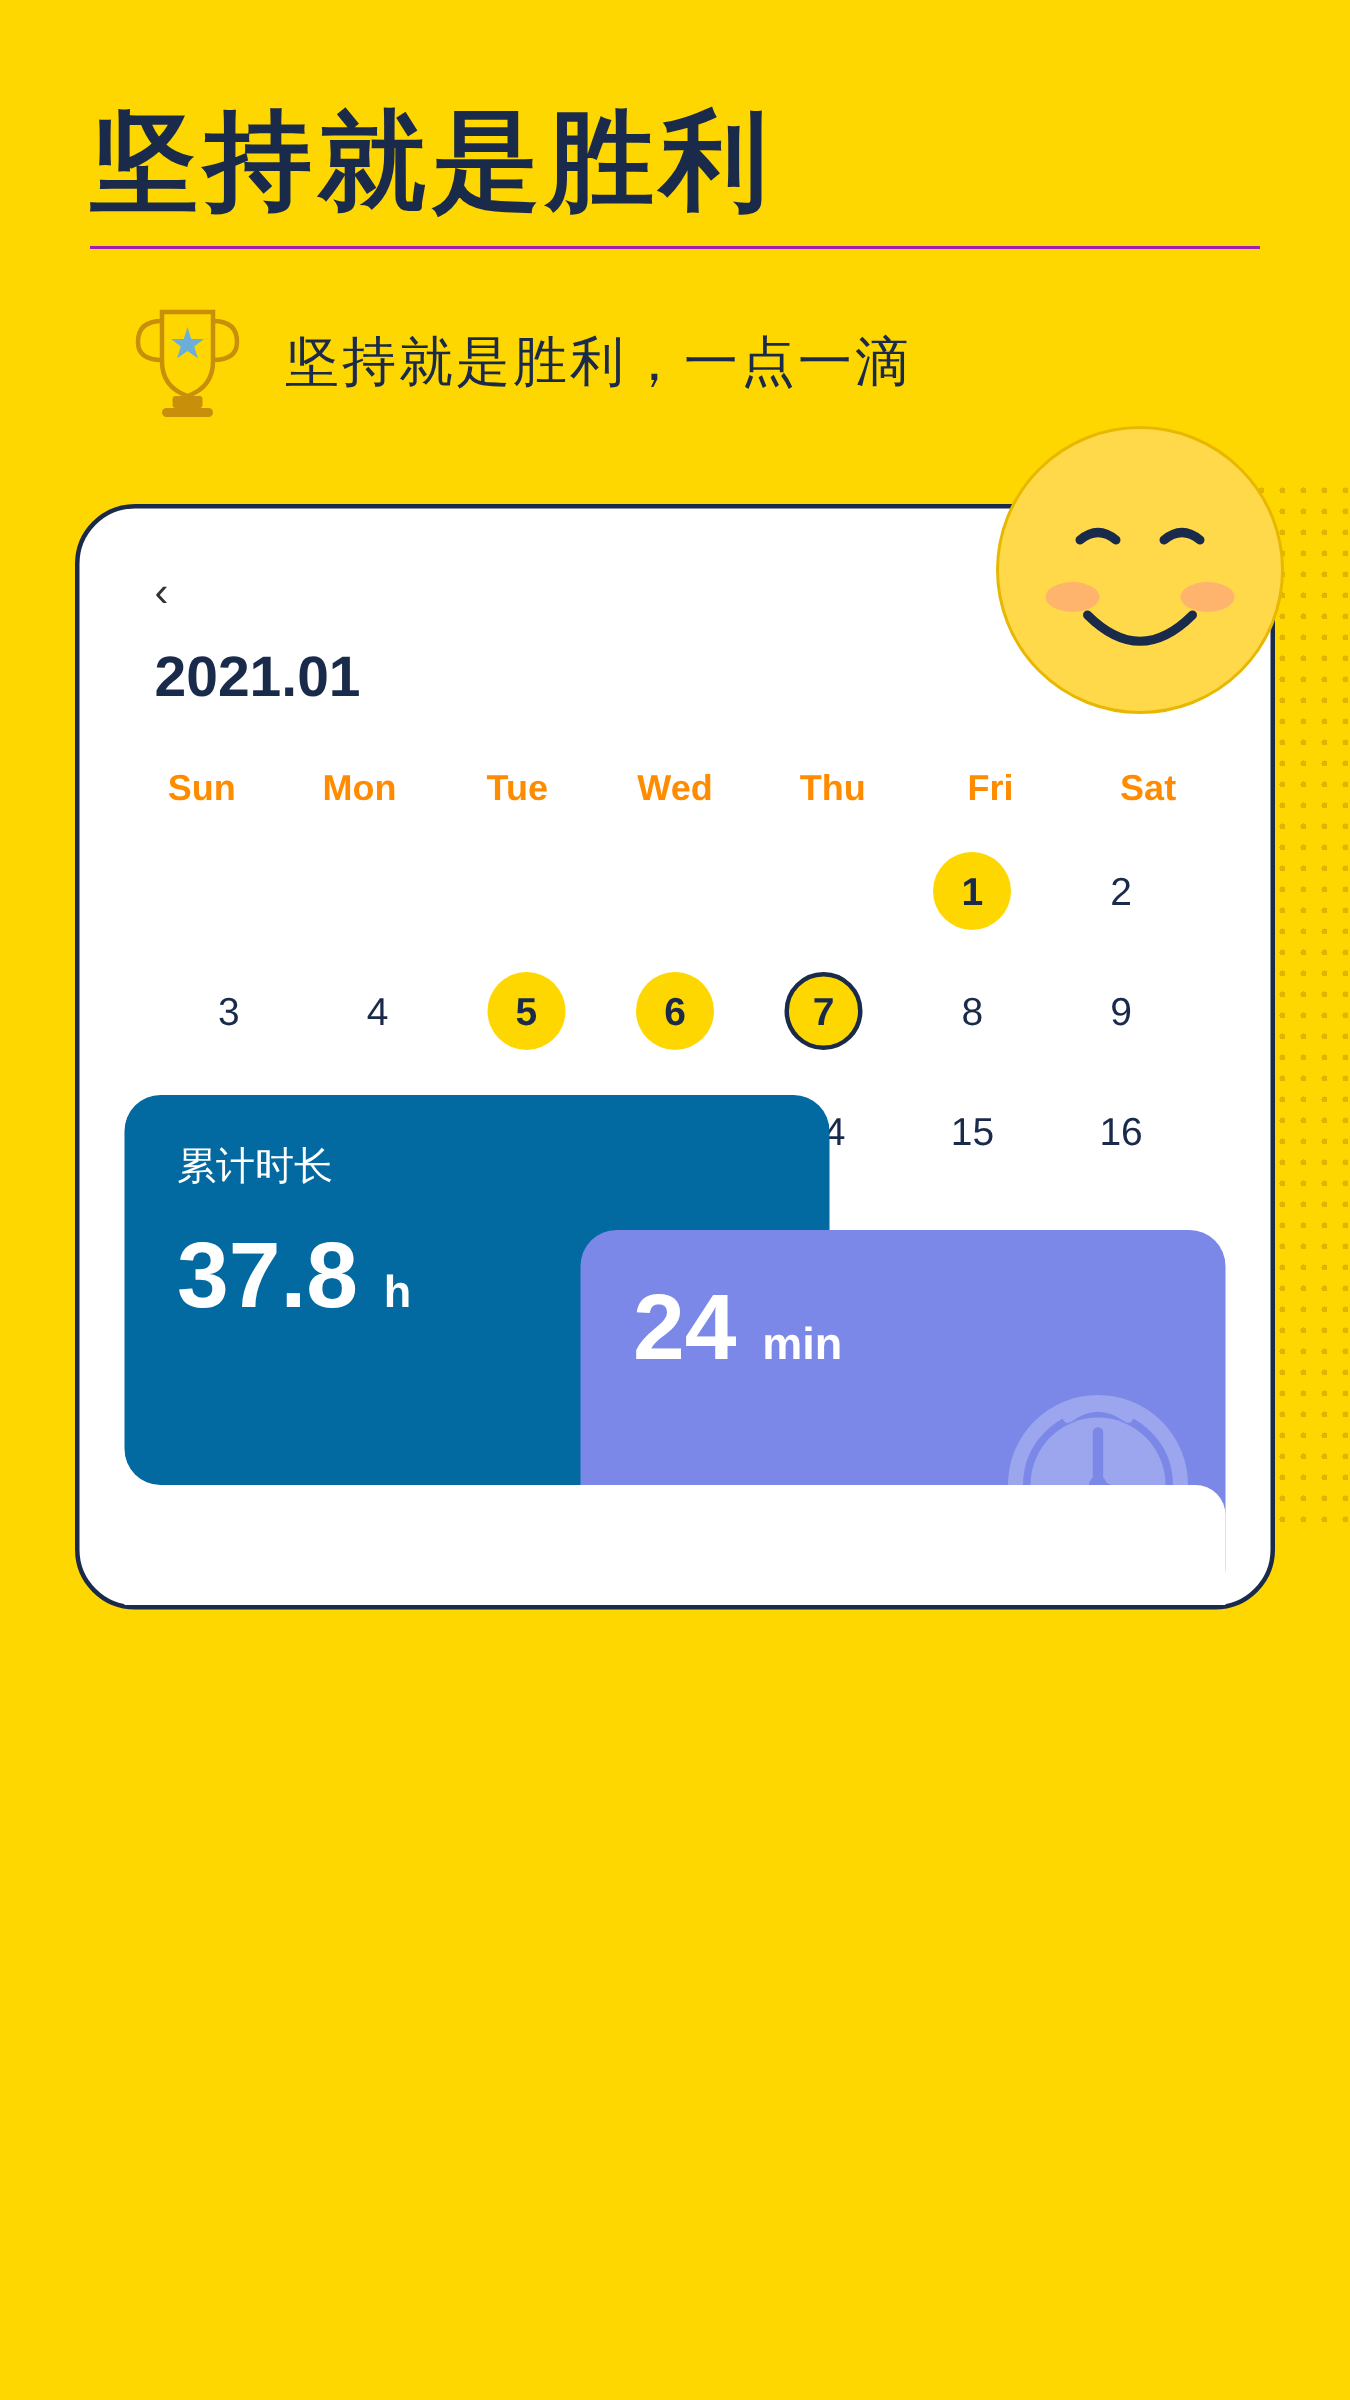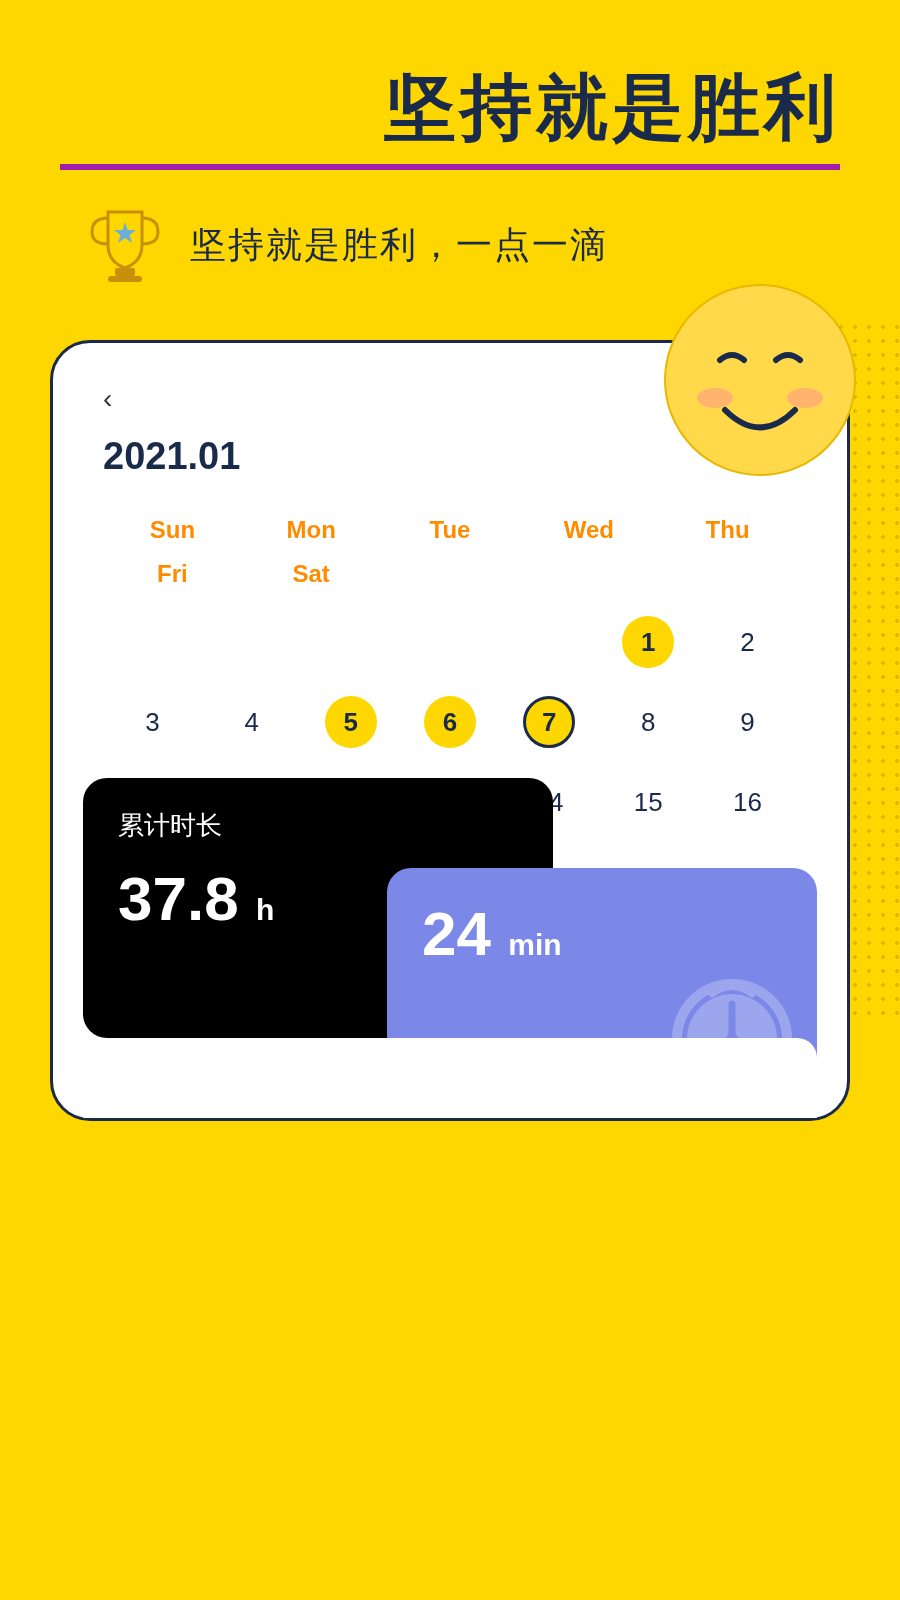--- a/index.html
+++ b/index.html
@@ -15,24 +15,24 @@
     
     .top-section {
       padding: 60px 60px 30px 60px;
       position: relative;
     }
 
     .main-title {
       font-size: 72px;
       font-weight: 900;
       color: #1a2a4a;
-      text-align: right;
+      text-align: left;
       letter-spacing: 4px;
       text-decoration-color: #FFD700;
-      border-bottom: 6px solid #a21caf;
+      border-bottom: 2px solid #a21caf;
       display: inline-block;
       width: 100%;
       padding-bottom: 8px;
     }
 
     .subtitle-row {
       display: flex;
       align-items: center;
       margin-top: 30px;
       padding-left: 20px;
@@ -99,22 +99,23 @@
       color: #1a2a4a;
       margin-bottom: 30px;
     }
 
     .calendar-grid {
       width: 100%;
     }
 
     .calendar-header {
       display: grid;
-      grid-template-columns: repeat(5, 1fr);
+      grid-template-columns: repeat(7, 1fr);
       margin-bottom: 10px;
+      gap: 42px;
     }
 
     .cal-header-cell {
       text-align: center;
       font-size: 24px;
       font-weight: 600;
       color: #FF8C00;
       padding: 8px 0;
     }
 
@@ -165,21 +166,21 @@
       right: 0;
       height: 360px;
     }
 
     .stat-card-red {
       position: absolute;
       left: 30px;
       bottom: 80px;
       width: 470px;
       height: 260px;
-      background-color: #000000;
+      background-color: #0369a1;
       border-radius: 24px;
       padding: 30px 35px;
       overflow: hidden;
     }
 
     .stat-card-blue {
       position: absolute;
       right: 30px;
       bottom: 0px;
       width: 430px;

